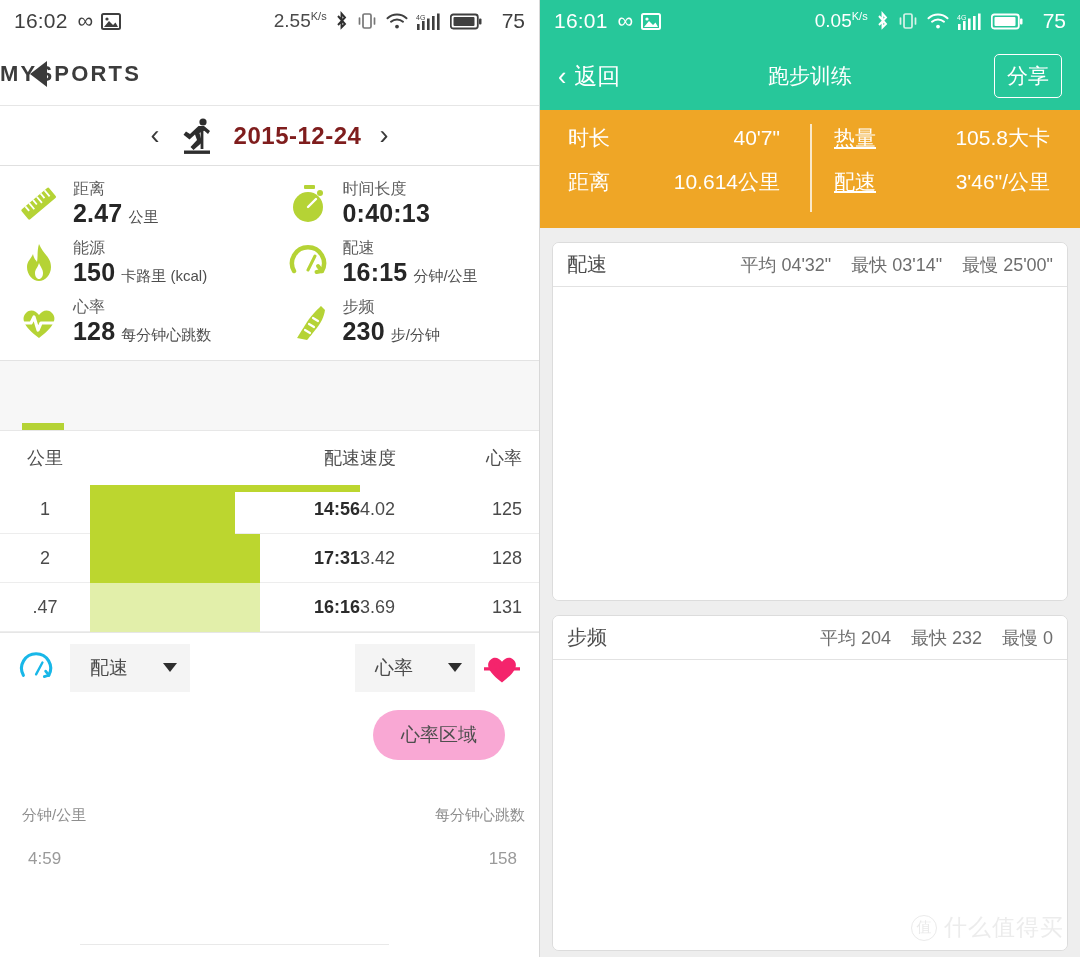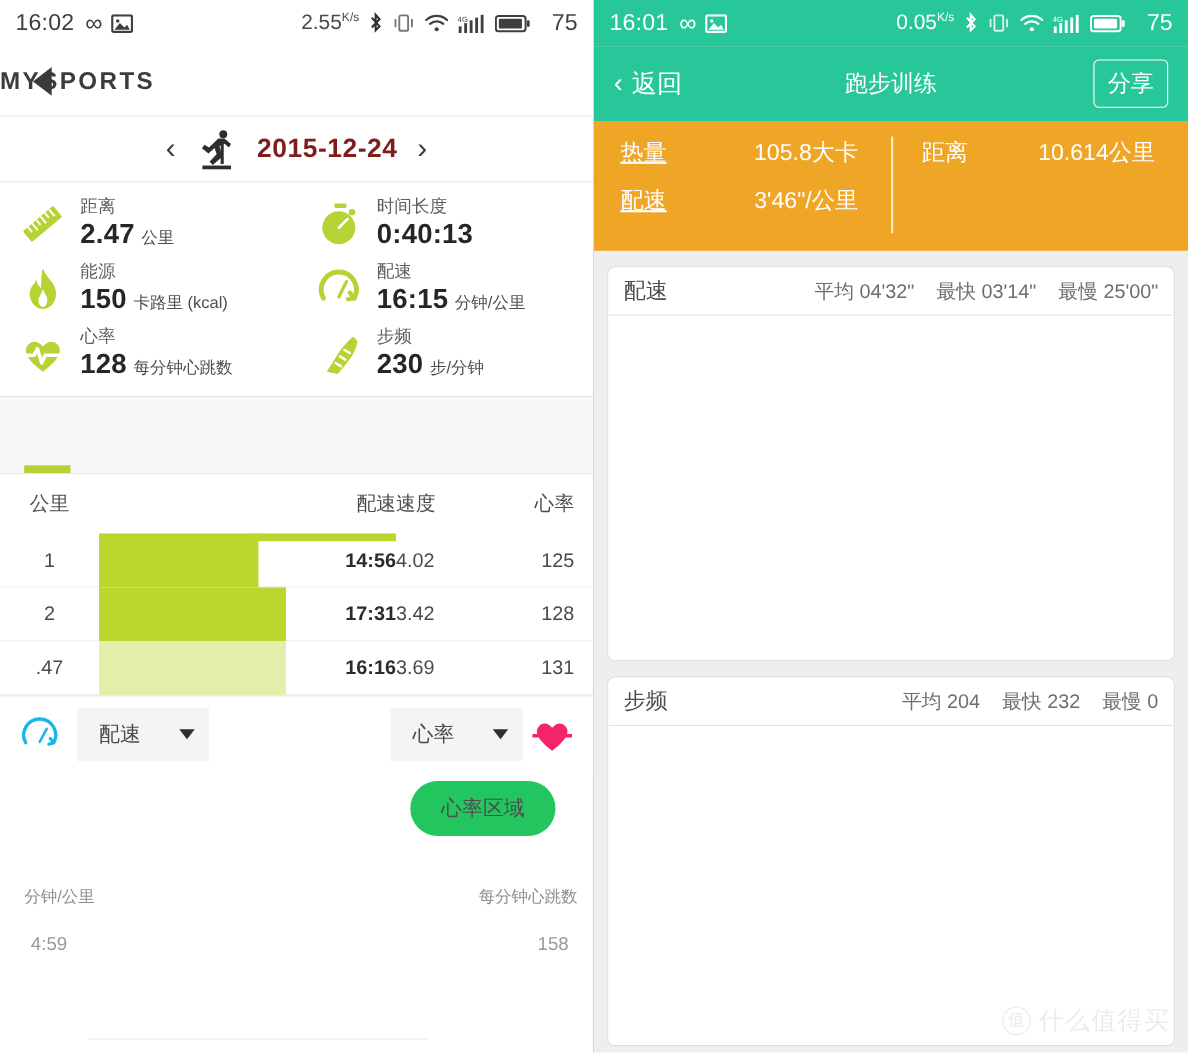--- a/index.html
+++ b/index.html
@@ -115,21 +115,21 @@
     margin-left:12px; background:#f4f4f4; height:48px; min-width:120px;
     display:flex; align-items:center; justify-content:space-between;
     padding:0 13px 0 20px; gap:16px;
   }
   .dd-label { font-size:19px; color:#4b4b4b; }
   .caret { width:0;height:0;border-left:7px solid transparent;border-right:7px solid transparent;border-top:9px solid #2e2e2e;}
   .ctl-spacer { flex:1; }
 
   .hrzone-wrap { display:flex; justify-content:flex-end; padding:8px 34px 0 0; }
   .hrzone {
-    background:#22c55e; color:#4e4e4e; font-size:19px;
+    background:#f9a8d4; color:#4e4e4e; font-size:19px;
     border-radius:26px; padding:12px 28px;
   }
 
   .axis-labels { display:flex; justify-content:space-between; padding:46px 14px 0 22px; }
   .axis-lab { font-size:15px; color:#8e8e8e; }
 
   .chart-foot { display:flex; justify-content:space-between; padding:24px 22px 0 28px; }
   .chart-foot span { font-size:17px; color:#9a9a9a; }
   .foot-rule { position:absolute; left:80px; right:150px; bottom:12px; height:1px; background:#e9e9e9;}
 
@@ -526,20 +526,24 @@
         <span class="cv">‹</span>
         <span>返回</span>
       </div>
       <div class="title-r">跑步训练</div>
       <div class="share-btn">分享</div>
     </div>
 
     <div class="orange-panel">
       <div class="odiv"></div>
       <div class="orange-grid">
+        <div class="ocell">
+          <span class="olabel">时长</span>
+          <span class="ovalue">40'7"</span>
+        </div>
         <div class="ocell right">
           <span class="olabel">热量</span>
           <span class="ovalue">105.8大卡</span>
         </div>
         <div class="ocell">
           <span class="olabel">距离</span>
           <span class="ovalue">10.614公里</span>
         </div>
         <div class="ocell right">
           <span class="olabel">配速</span>

